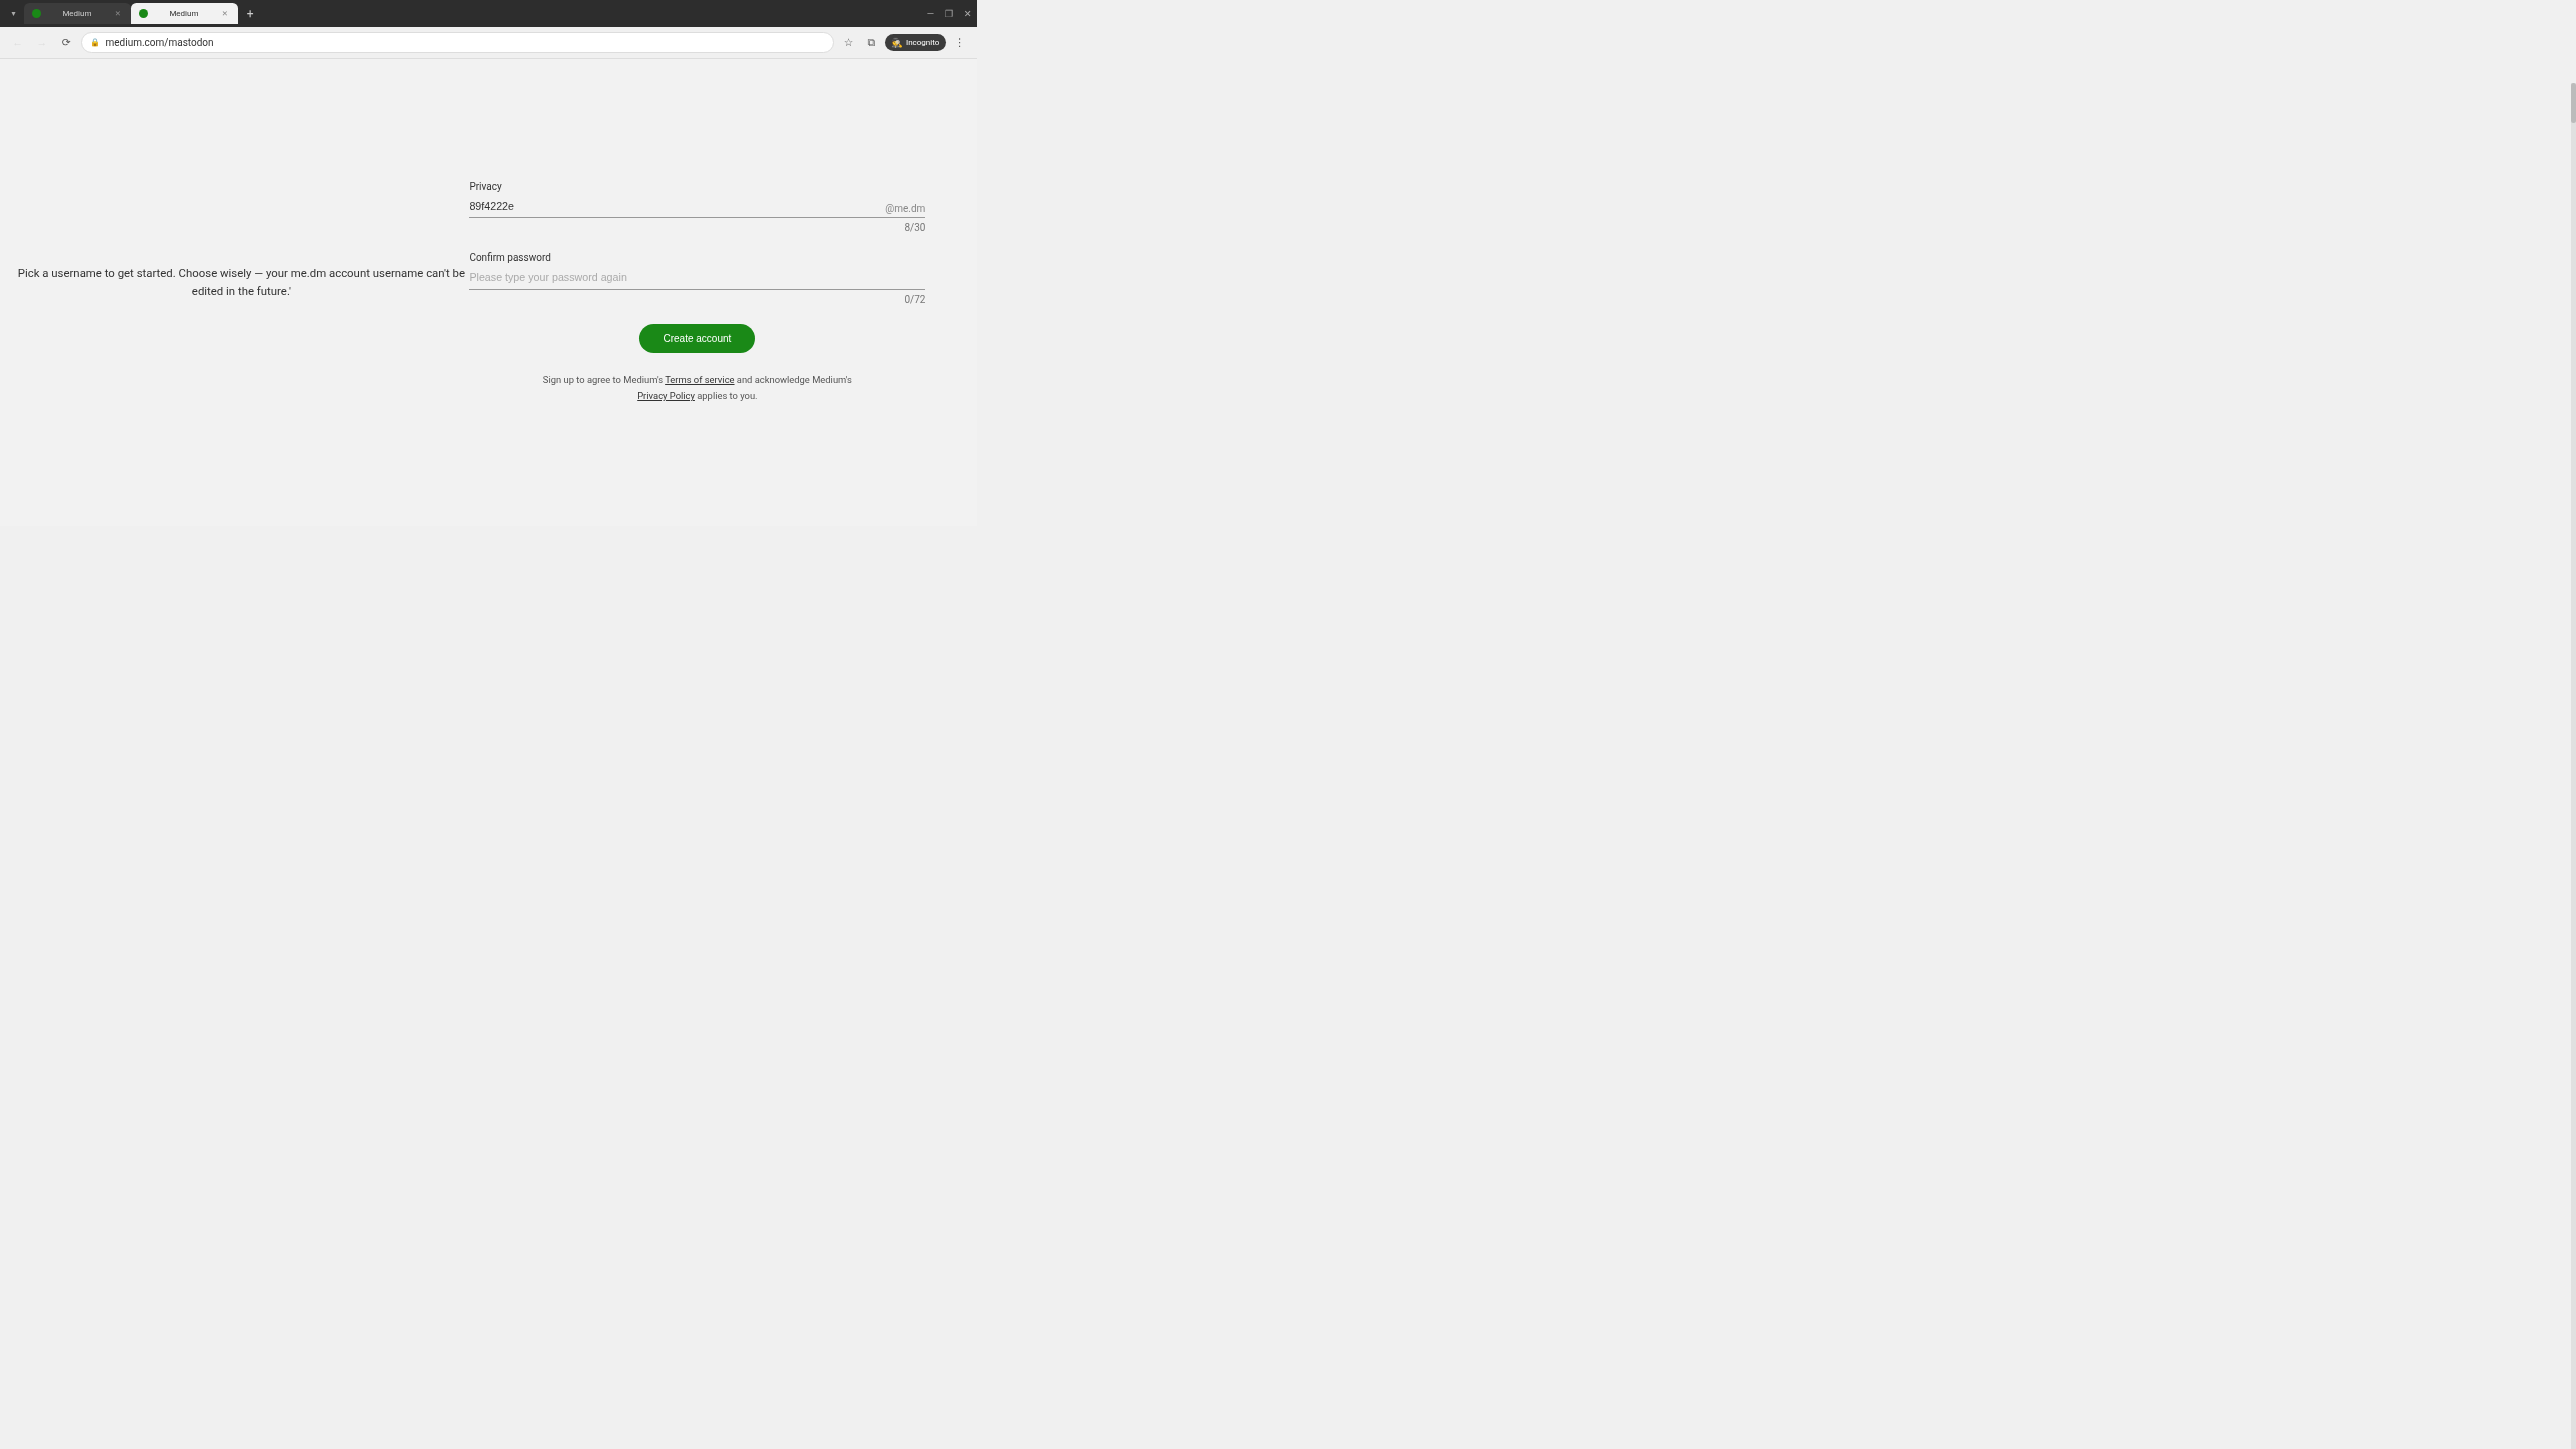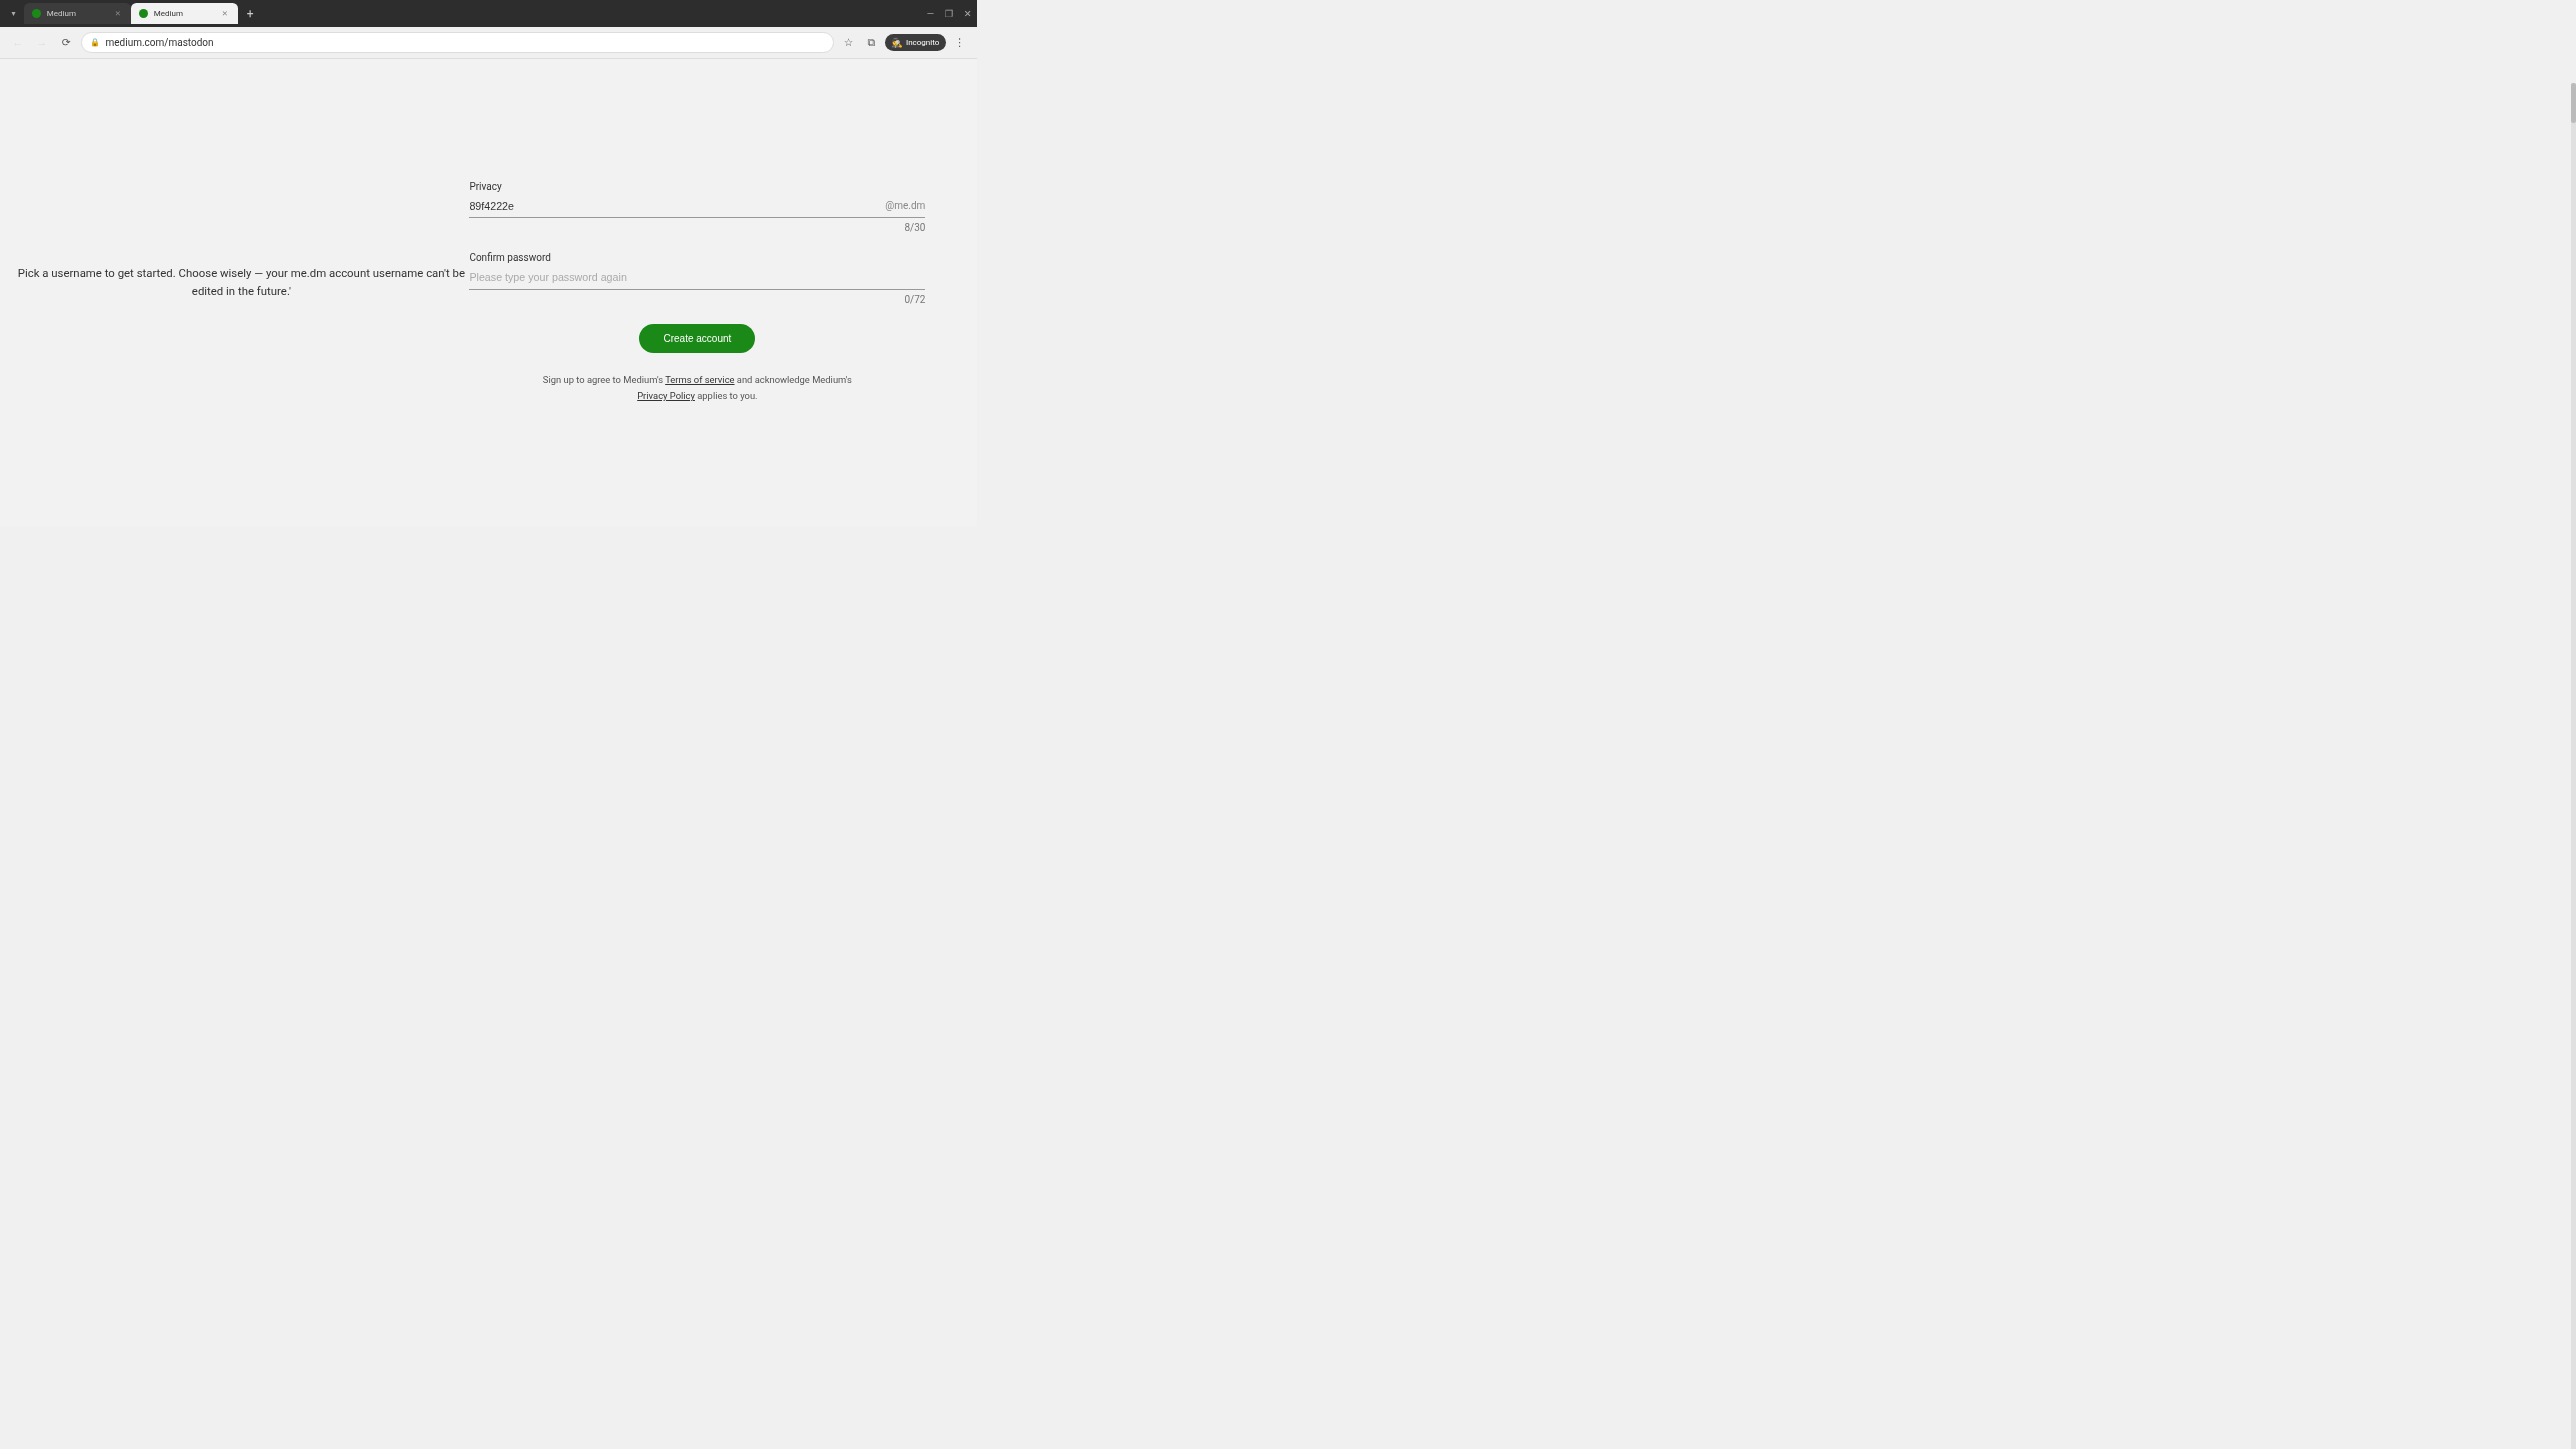--- a/index.html
+++ b/index.html
@@ -51,20 +51,21 @@
       border-radius: 50%;
       flex-shrink: 0;
     }
 
     .tab-label {
       flex: 1;
       overflow: hidden;
       text-overflow: ellipsis;
       white-space: nowrap;
       font-size: 8px;
+      text-align: center;
     }
 
     .tab-close {
       width: 10.7px;
       height: 10.7px;
       display: flex;
       align-items: center;
       justify-content: center;
       border-radius: 50%;
       font-size: 7.4px;
@@ -201,21 +202,21 @@
       display: block;
       font-size: 10px;
       color: #333;
       margin-bottom: 5.4px;
       font-weight: 400;
     }
 
     .input-wrapper {
       position: relative;
       display: flex;
-      align-items: center;
+      align-items: flex-end;
       border-bottom: 0.7px solid #999;
       padding-bottom: 2.7px;
     }
 
     .input-wrapper input {
       flex: 1;
       border: none;
       background: transparent;
       font-size: 10.7px;
       color: #333;

